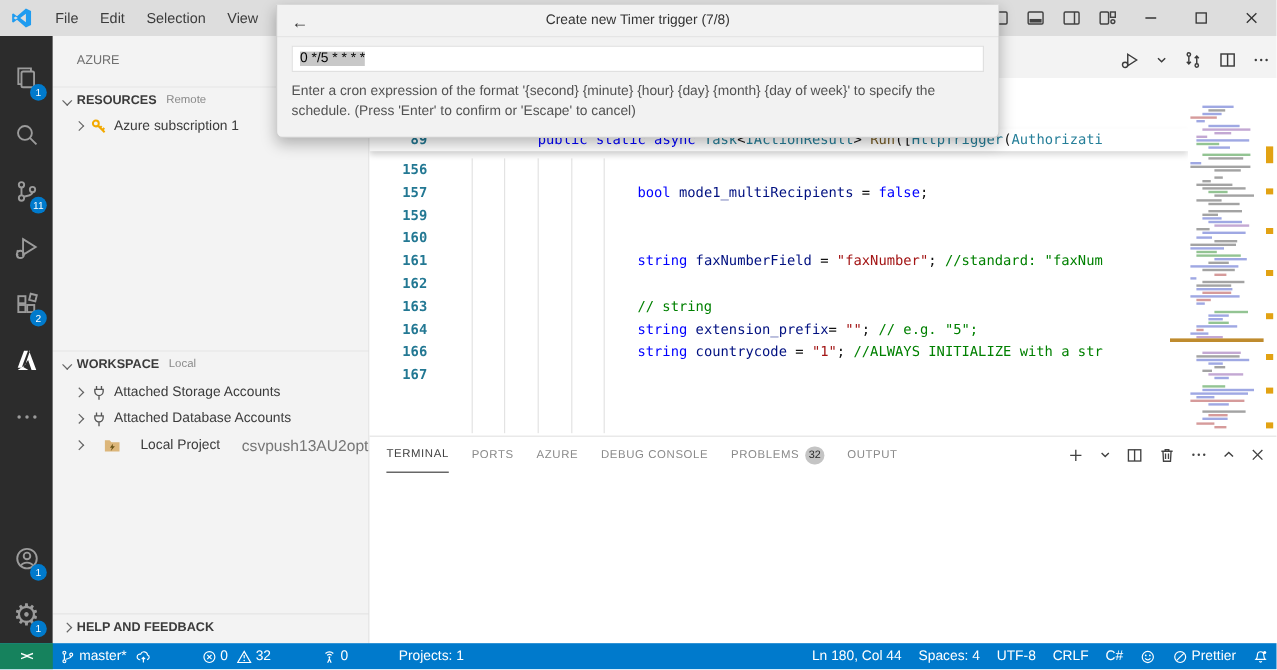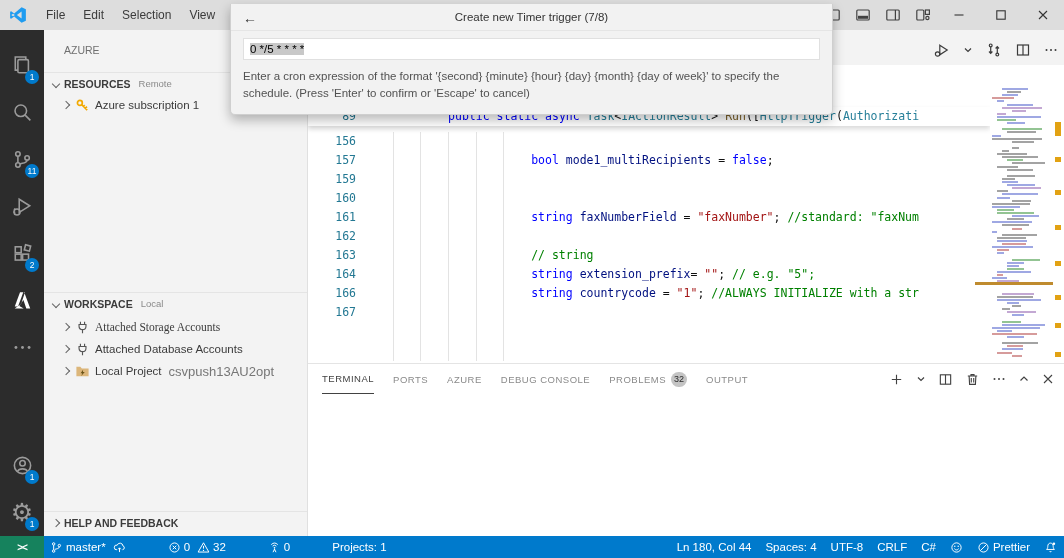--- a/index.html
+++ b/index.html
@@ -35,21 +35,21 @@
   .tw { width:16px; display:flex; justify-content:center; flex:none; }
 
   
   #editorgroup { position:absolute; left:308px; top:30px; width:756px; height:333px; background:#fff; }
   #tabstrip { position:absolute; left:0; top:0; width:756px; height:35px; background:#f3f3f3; }
   #editor-actions { position:absolute; right:6px; top:12px; display:flex; align-items:center; gap:13px; color:#3b3b3b; }
   .ea { display:flex; align-items:center; }
 
   #code-area { position:absolute; left:0; top:35px; width:682px; height:298px; overflow:hidden; background:#fff; }
   .code-line { display:flex; height:19.1px; white-space:pre; font-family:"DejaVu Sans Mono", monospace; font-size:11.5px; line-height:19.1px; }
-  .gutter { width:57px; flex:none; text-align:right; padding-right:9px; color:#237893; }
+  .gutter { width:57px; flex:none; text-align:right; padding-right:9px; color:#237893;font-weight:bold; }
   .tk-keyword{color:#0000ff}.tk-ident{color:#001080}.tk-string{color:#a31515}
   .tk-comment{color:#008000}.tk-type{color:#267f99}.tk-method{color:#795e26}.tk-plain{color:#111}
   #code-lines { position:absolute; left:0; top:66.5px; width:682px; }
   .indent-guide { position:absolute; width:1px; background:#e3e3e3; top:66.5px; height:229px; }
   #sticky-row { position:absolute; left:0; top:42px; width:682px; height:19.1px; background:#fff; box-shadow:0 3px 5px rgba(0,0,0,.15); }
 
   #minimap { position:absolute; left:682px; top:55px; width:63px; height:278px; background:#fff; }
   .mm-seg { position:absolute; height:2px; }
   #minimap-curline { position:absolute; left:667px; top:252px; width:78px; height:2.5px; background:#bf8b2e; }
   #overview-ruler { position:absolute; left:745px; top:35px; width:11px; height:298px; }
@@ -247,21 +247,21 @@
           </span>
           <span class="lbl">Azure subscription 1</span>
         </div>
         <div class="section-header" style="top: 262px;">
           <span class="tw" style="margin-left:4px;">
             <span class="chev down"></span>
           </span>
           <span>WORKSPACE</span>
           <span class="section-desc">Local</span>
         </div>
-        <div class="tree-row" style="top: 286px; font-family: Liberation Serif, serif;">
+        <div class="tree-row" style="top: 286px;">
           <span class="tw" style="margin-left:14px;">
             <span class="chev right"></span>
           </span>
           <span class="tw">
             <svg width="15" height="15" viewBox="0 0 16 16" class="ic">
               <path fill="none" stroke="#555" stroke-width="1.2" d="M5.8 1.8 v3 M10.2 1.8 v3 M4.3 4.8 h7.4 v1.8 a3.7 3.7 0 0 1 -7.4 0 Z M8 10.4 V14"></path>
             </svg>
           </span>
           <span class="lbl">Attached Storage Accounts</span>
         </div>
@@ -269,21 +269,21 @@
           <span class="tw" style="margin-left:14px;">
             <span class="chev right"></span>
           </span>
           <span class="tw">
             <svg width="15" height="15" viewBox="0 0 16 16" class="ic">
               <path fill="none" stroke="#555" stroke-width="1.2" d="M5.8 1.8 v3 M10.2 1.8 v3 M4.3 4.8 h7.4 v1.8 a3.7 3.7 0 0 1 -7.4 0 Z M8 10.4 V14"></path>
             </svg>
           </span>
           <span class="lbl">Attached Database Accounts</span>
         </div>
-        <div class="tree-row" style="top: 330px;">
+        <div class="tree-row" style="top: 330px; justify-content: space-between;">
           <span class="tw" style="margin-left:14px;">
             <span class="chev right"></span>
           </span>
           <span class="tw">
             <svg width="15" height="15" viewBox="0 0 16 16" class="ic">
               <path fill="#dcb67a" d="M1.5 3 h4.2 l1.6 1.9 h7.2 v8.1 h-13 z"></path>
               <path fill="#6a5317" d="M8.6 6.2 l-2.6 3.6 h1.8 l-1.2 3 3.8-4.3 h-1.9 z"></path>
             </svg>
           </span>
           <span class="lbl">Local Project</span>

